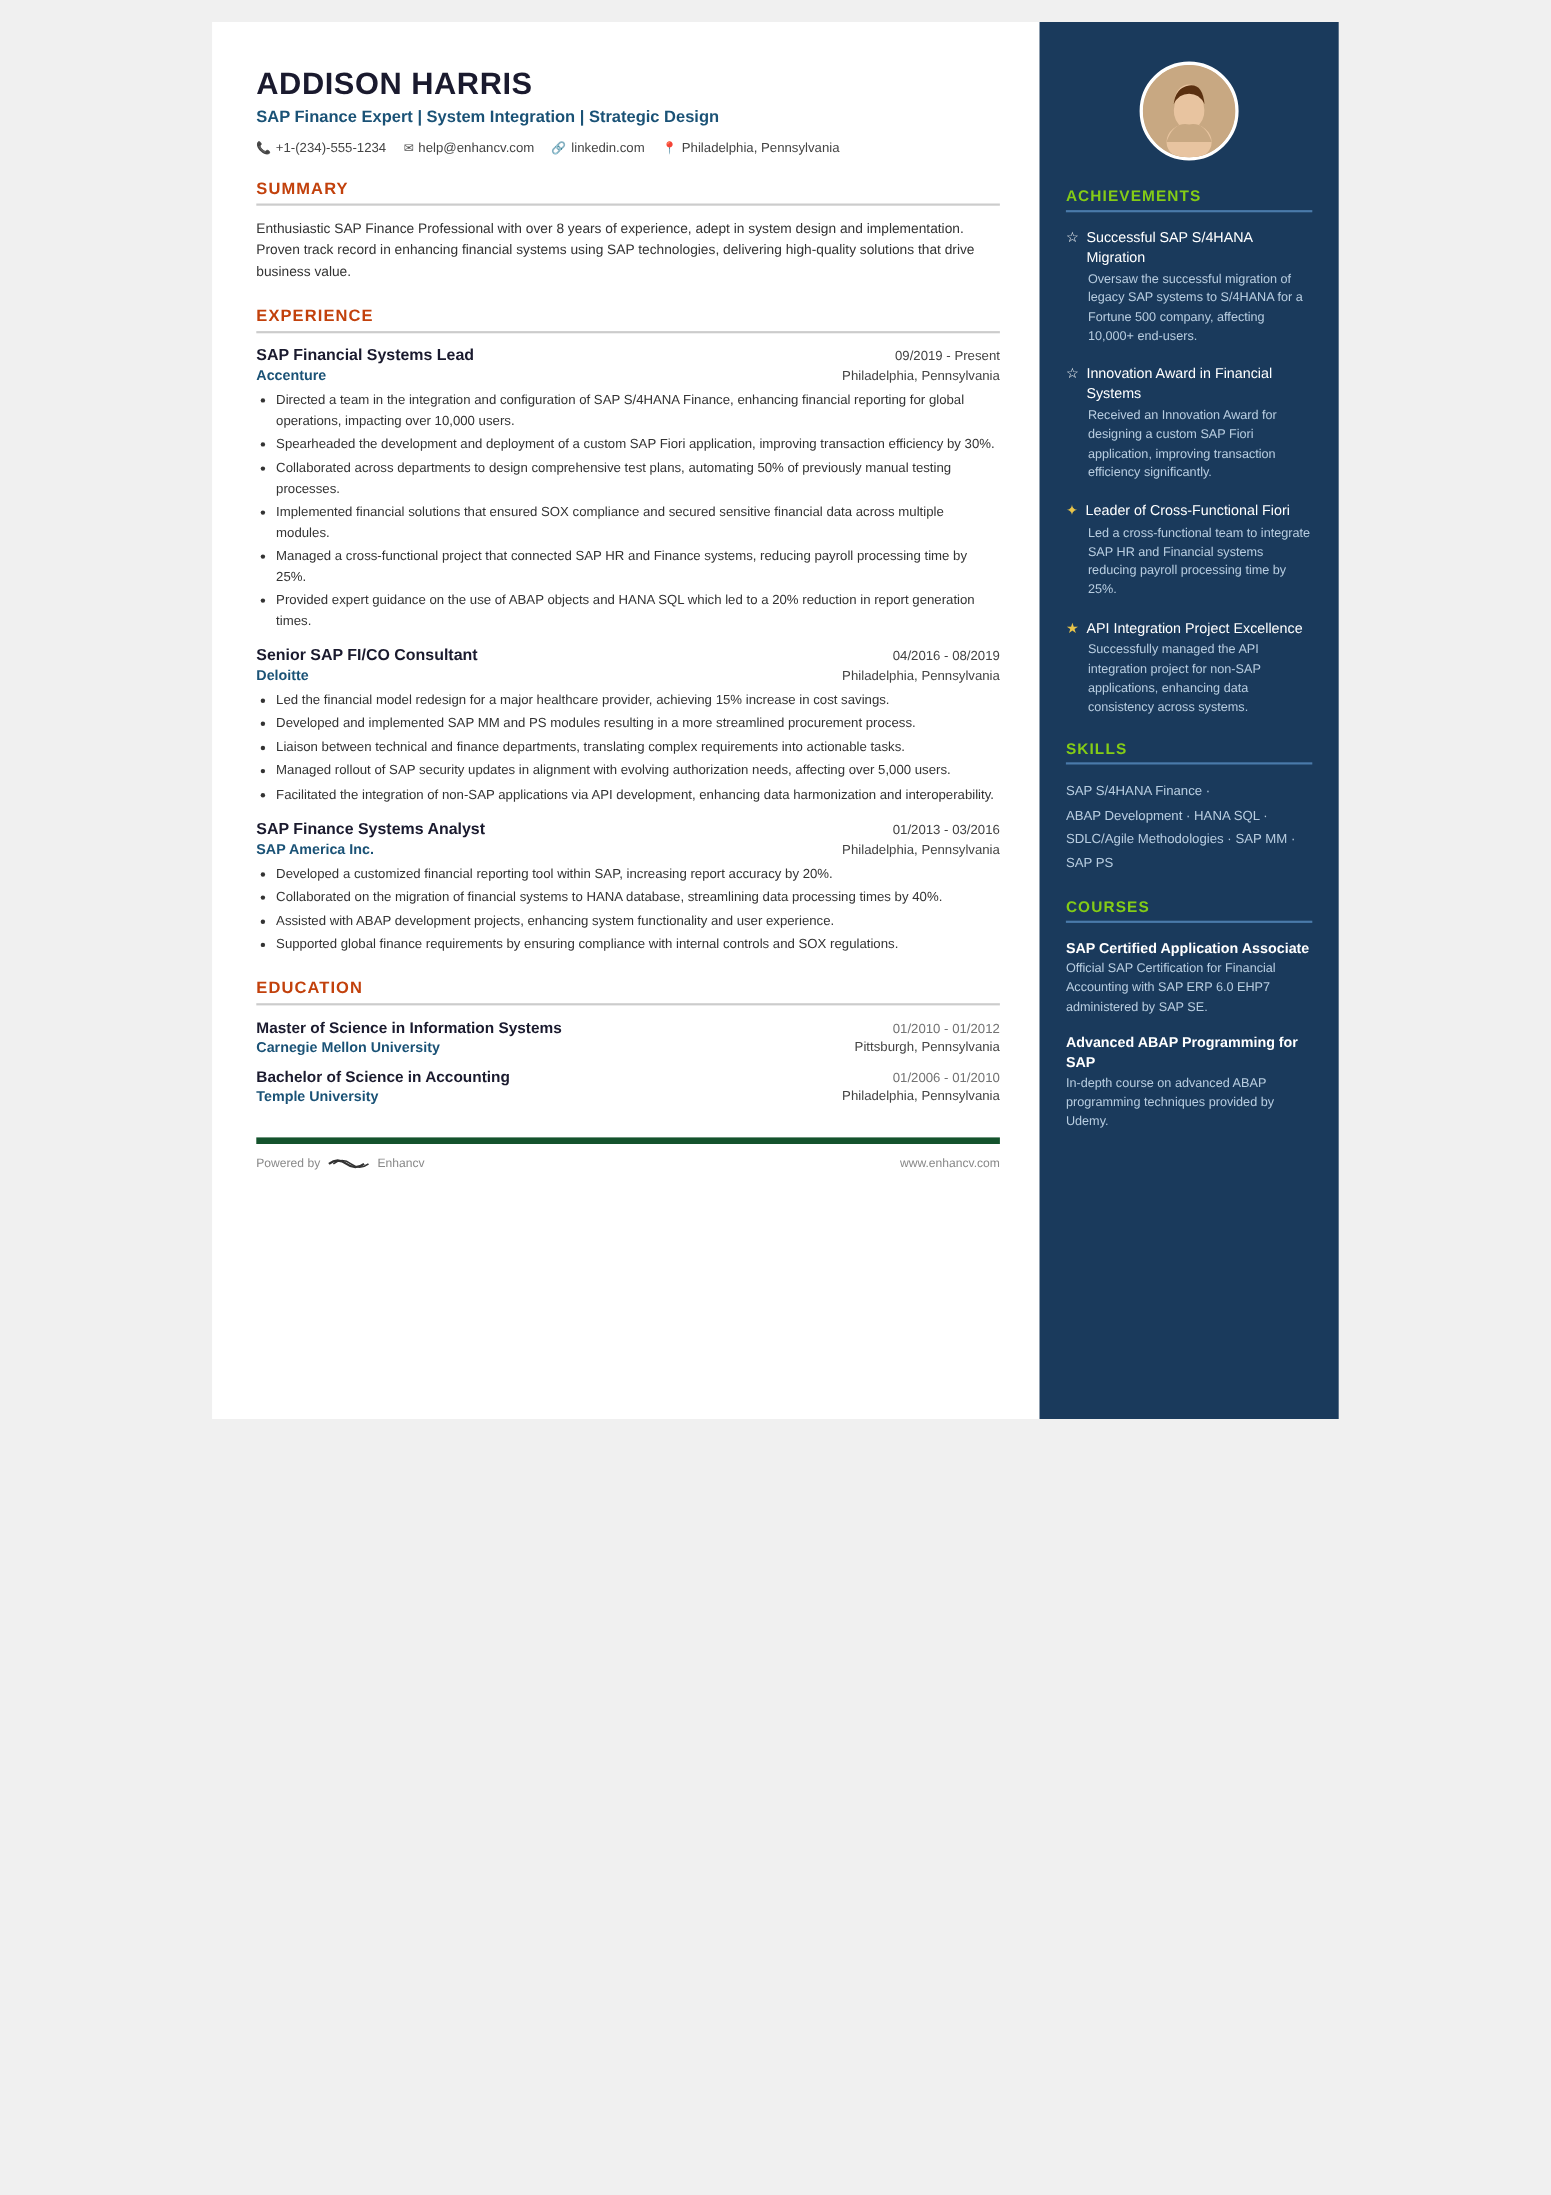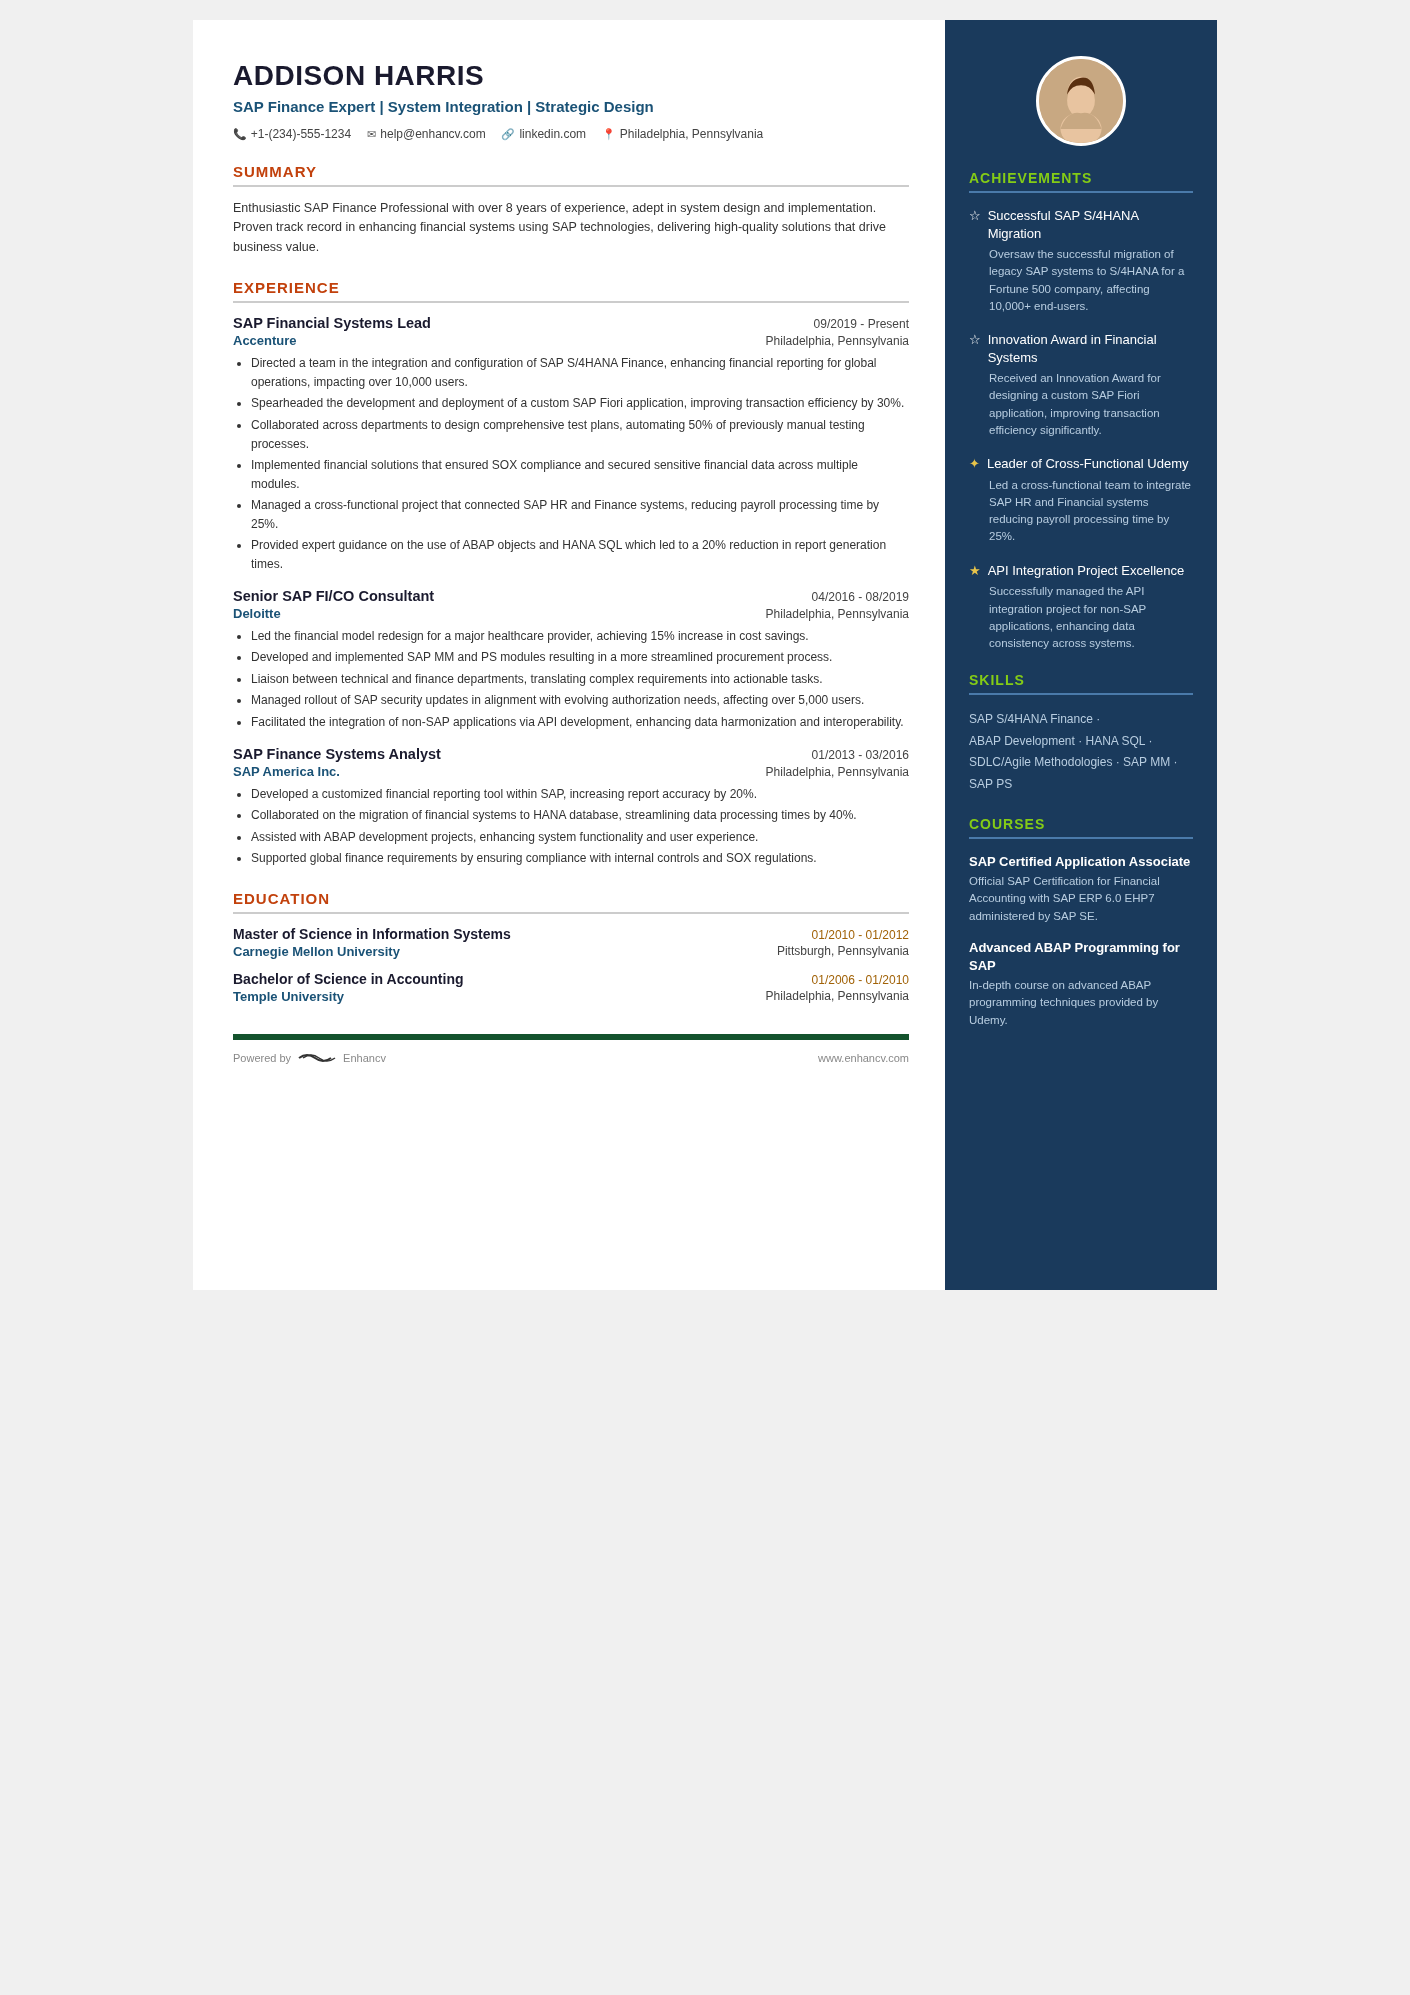--- a/index.html
+++ b/index.html
@@ -120,21 +120,21 @@
       align-items: baseline;
       margin-bottom: 2px;
     }
     .edu-degree {
       font-size: 14px;
       font-weight: 700;
       color: #1a1a2e;
     }
     .edu-date {
       font-size: 12px;
-      color: #a16207;
+      color: #737373;
     }
     .edu-sub {
       display: flex;
       justify-content: space-between;
       margin-bottom: 12px;
     }
     .edu-school {
       font-size: 13px;
       color: #1a5276;
       font-weight: 600;
@@ -422,21 +422,21 @@
         <div class="achievement-header">
           <span class="ach-star-outline">☆</span>
           <span class="ach-title">Innovation Award in Financial Systems</span>
         </div>
         <div class="ach-desc">Received an Innovation Award for designing a custom SAP Fiori application, improving transaction efficiency significantly.</div>
       </div>
 
       <div class="achievement-item">
         <div class="achievement-header">
           <span class="ach-star">✦</span>
-          <span class="ach-title">Leader of Cross-Functional Udemy</span>
+          <span class="ach-title">Leader of Cross-Functional Fiori</span>
         </div>
         <div class="ach-desc">Led a cross-functional team to integrate SAP HR and Financial systems reducing payroll processing time by 25%.</div>
       </div>
 
       <div class="achievement-item">
         <div class="achievement-header">
           <span class="ach-star">★</span>
           <span class="ach-title">API Integration Project Excellence</span>
         </div>
         <div class="ach-desc">Successfully managed the API integration project for non-SAP applications, enhancing data consistency across systems.</div>

